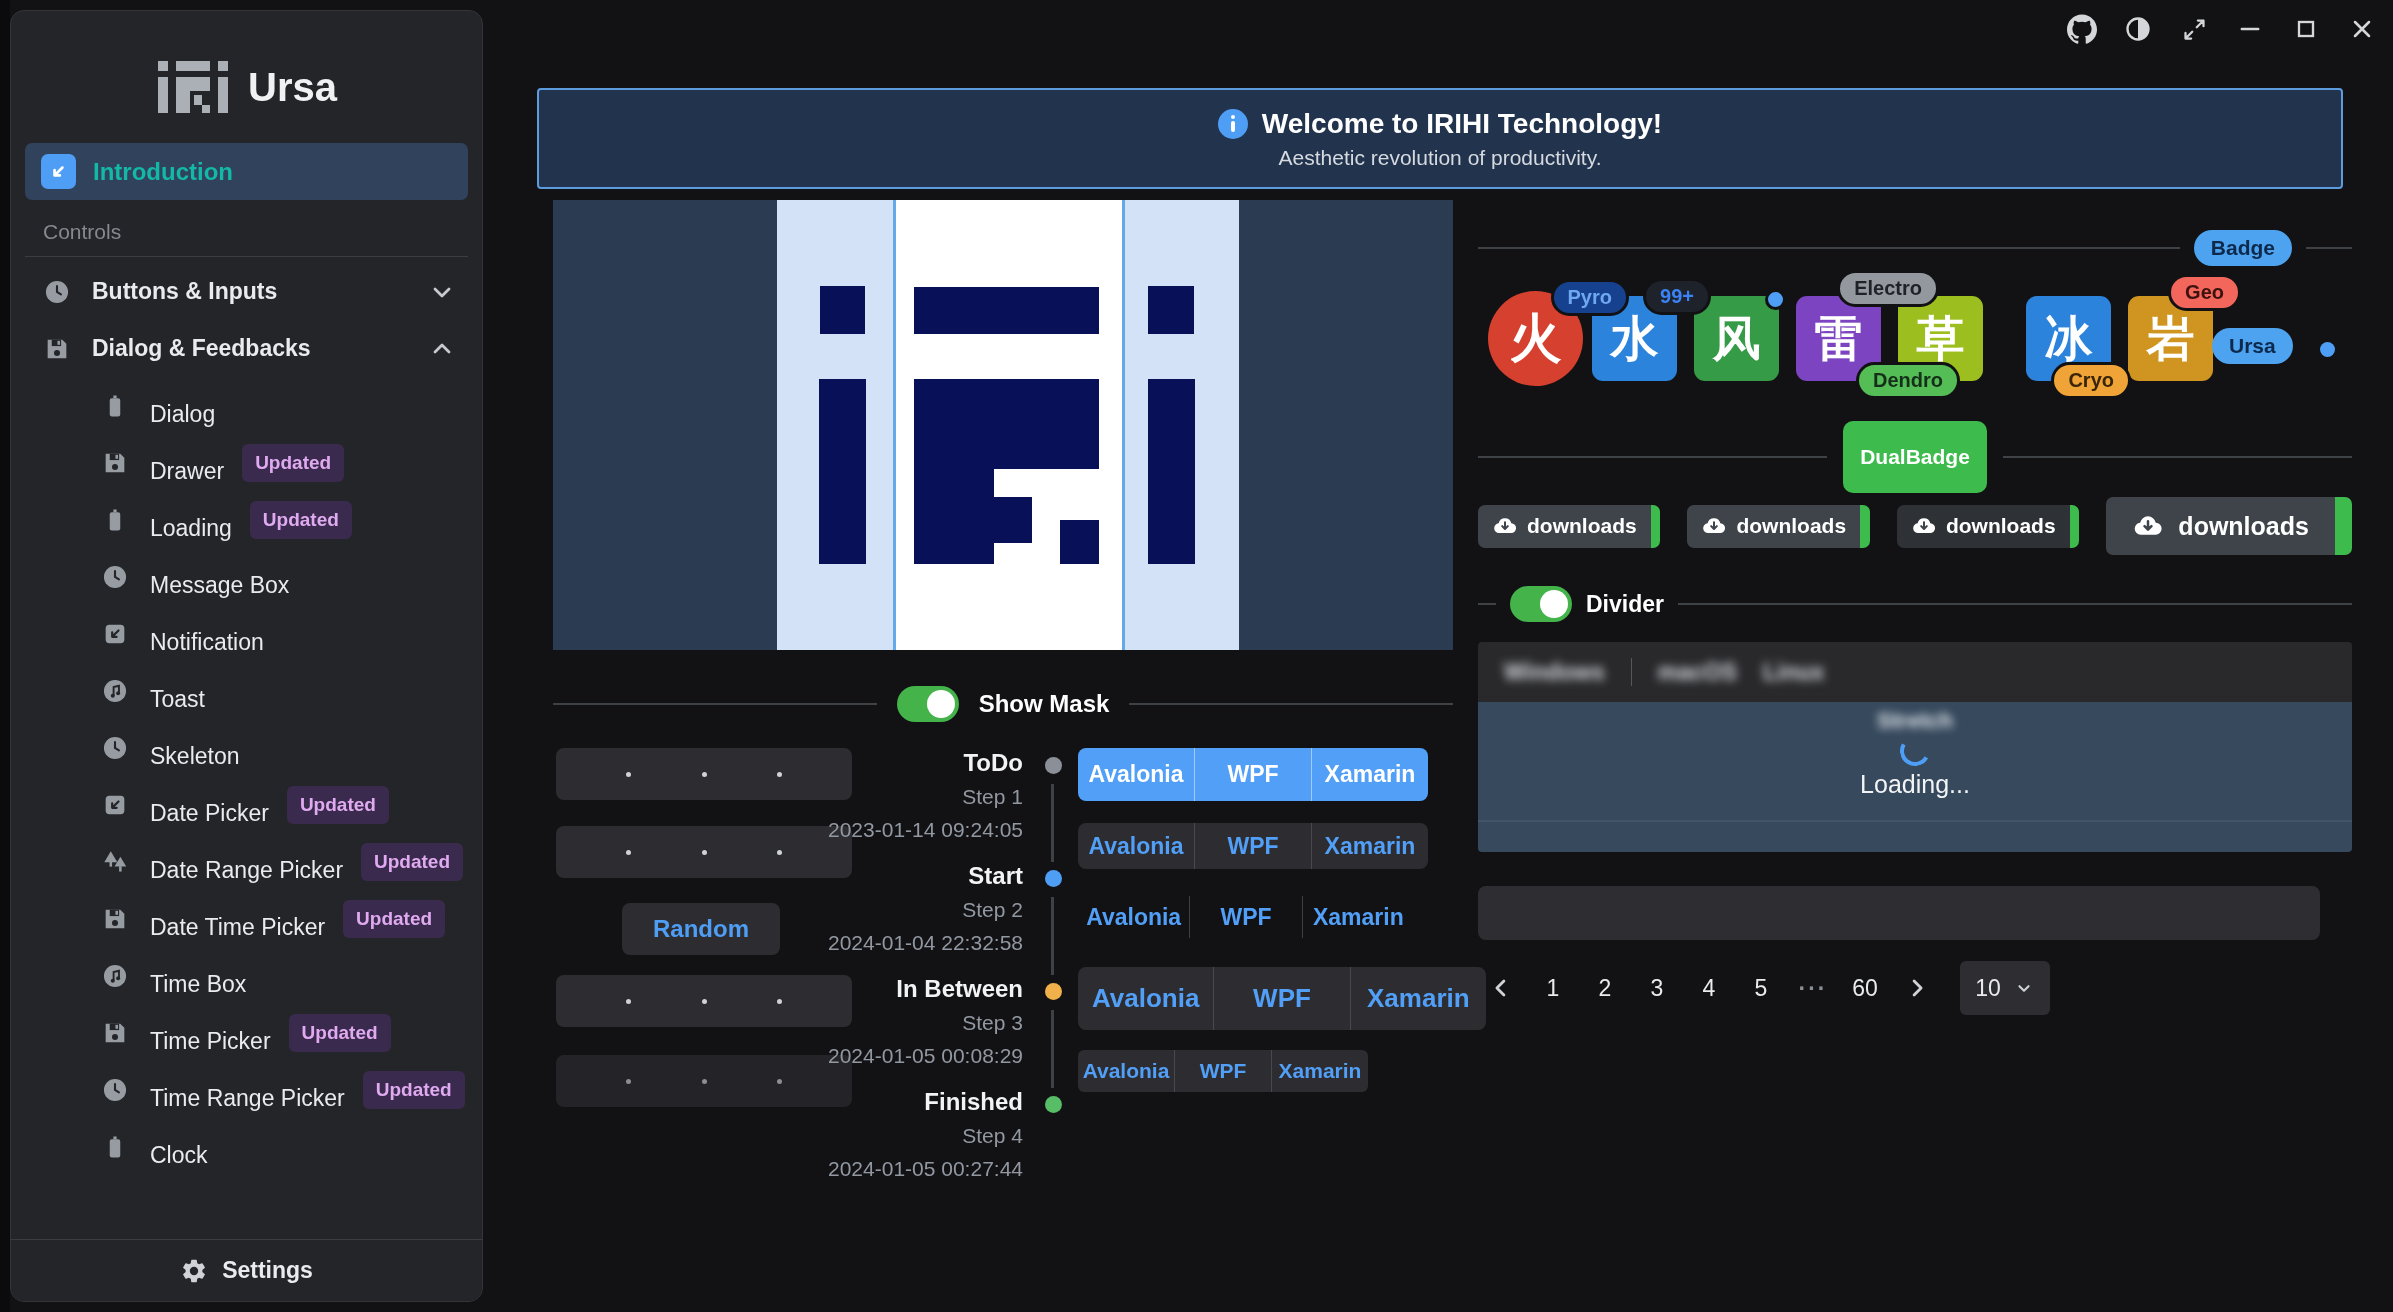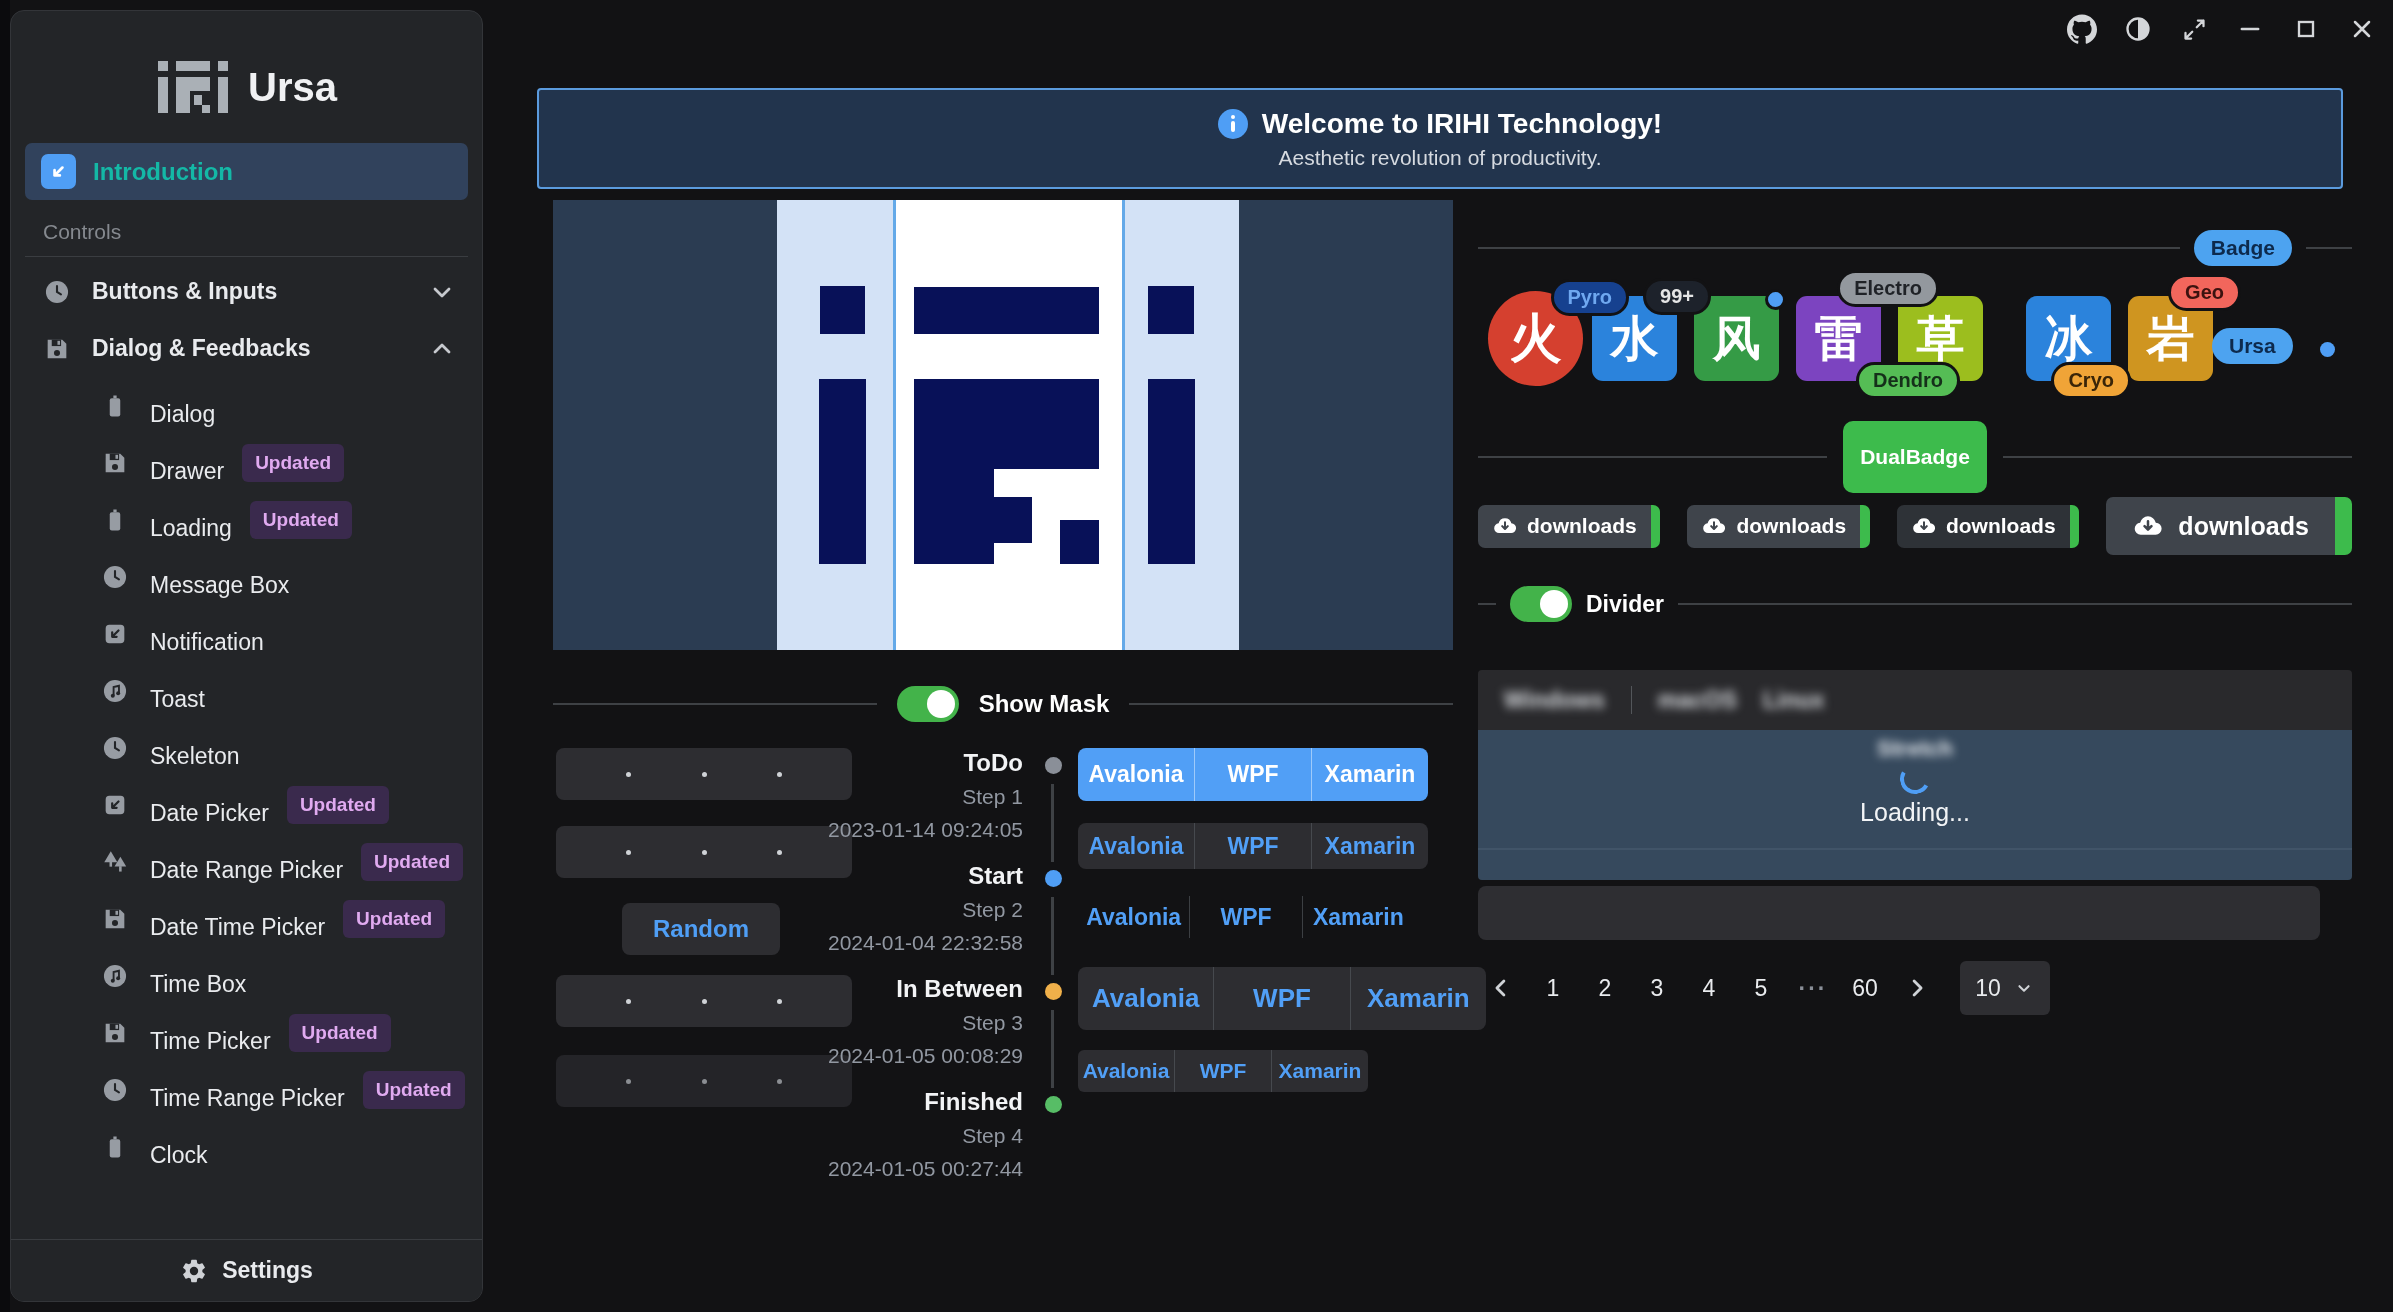--- a/index.html
+++ b/index.html
@@ -127,21 +127,21 @@
   .dualbadge.big .dleft { font-size:25px; padding:0 26px; gap:14px; }
   .dualbadge.big .dright { font-size:25px; padding:0 24px; }
   .cloud-ic { width:26px; height:26px; }
   .dualbadge.big .cloud-ic { width:32px; height:32px; }
 
   
   .divider-demo { position:absolute; left:1478px; top:582px; width:874px; height:44px; display:flex; align-items:center; gap:14px; }
   .divider-demo .dv-label { font-size:23px; font-weight:600; color:#ffffff; white-space:nowrap; }
 
   
-  .tab-panel { position:absolute; left:1478px; top:642px; width:874px; height:210px; border-radius:4px; overflow:hidden;margin-top:28px; }
+  .tab-panel { position:absolute; left:1478px; top:642px; width:874px; height:210px; border-radius:4px; overflow:hidden; }
   .tab-bar { height:60px; background:#29292c; display:flex; align-items:center; padding-left:26px; gap:0; }
   .tab { font-size:23px; font-weight:600; color:#dadde1; filter:blur(5px); white-space:nowrap; }
   .tab-sep { width:1px; height:28px; background:#53565a; margin:0 26px; }
   .tab + .tab.t3 { margin-left:26px; }
   .tab-content { height:150px; background:#36495d; position:relative; display:flex; flex-direction:column; align-items:center; }
   .stretch-label { margin-top:6px; font-size:22px; font-weight:600; color:#e3e7ec; filter:blur(4px); }
   .spinner { margin-top:2px; width:30px; height:30px; border-radius:50%; border:4px solid transparent;
              border-left-color:#4f9ef5; border-bottom-color:#4f9ef5; transform:rotate(-15deg); }
   .loading-label { margin-top:4px; font-size:25px; color:#f2f4f6; }
   .tab-faint-line { position:absolute; left:0; right:0; top:118px; height:2px; background:#415468; }
@@ -552,21 +552,21 @@
     <span class="pill-blue">Badge</span>
     <div class="hline" style="width:46px"></div>
   </div>
 
   <div class="badge-item circle" style="left:1488px;background:#d5402f">
     <span>火</span>
     <span class="corner-badge" style="top:-12px;right:-46px;background:#16418f;color:#6fa8f0">Pyro</span>
   </div>
   <div class="badge-item" style="left:1592px;background:#2b83dc">
     <span>水</span>
-    <span class="corner-badge" style="top:-18px;right:-34px;background:#1d222b;color:#e5e5e5">99+</span>
+    <span class="corner-badge" style="top:-18px;right:-34px;background:#1d222b;color:#3b82f6">99+</span>
   </div>
   <div class="badge-item" style="left:1694px;background:#359b46">
     <span>风</span>
     <span class="dot-badge" style="top:-7px;right:-7px"></span>
   </div>
   <div class="badge-item" style="left:1796px;background:#7c44c0">
     <span>雷</span>
     <span class="corner-badge" style="top:-26px;right:-58px;background:#93989e;color:#1f2227">Electro</span>
   </div>
   <div class="badge-item" style="left:1898px;background:#9cbe1e">

